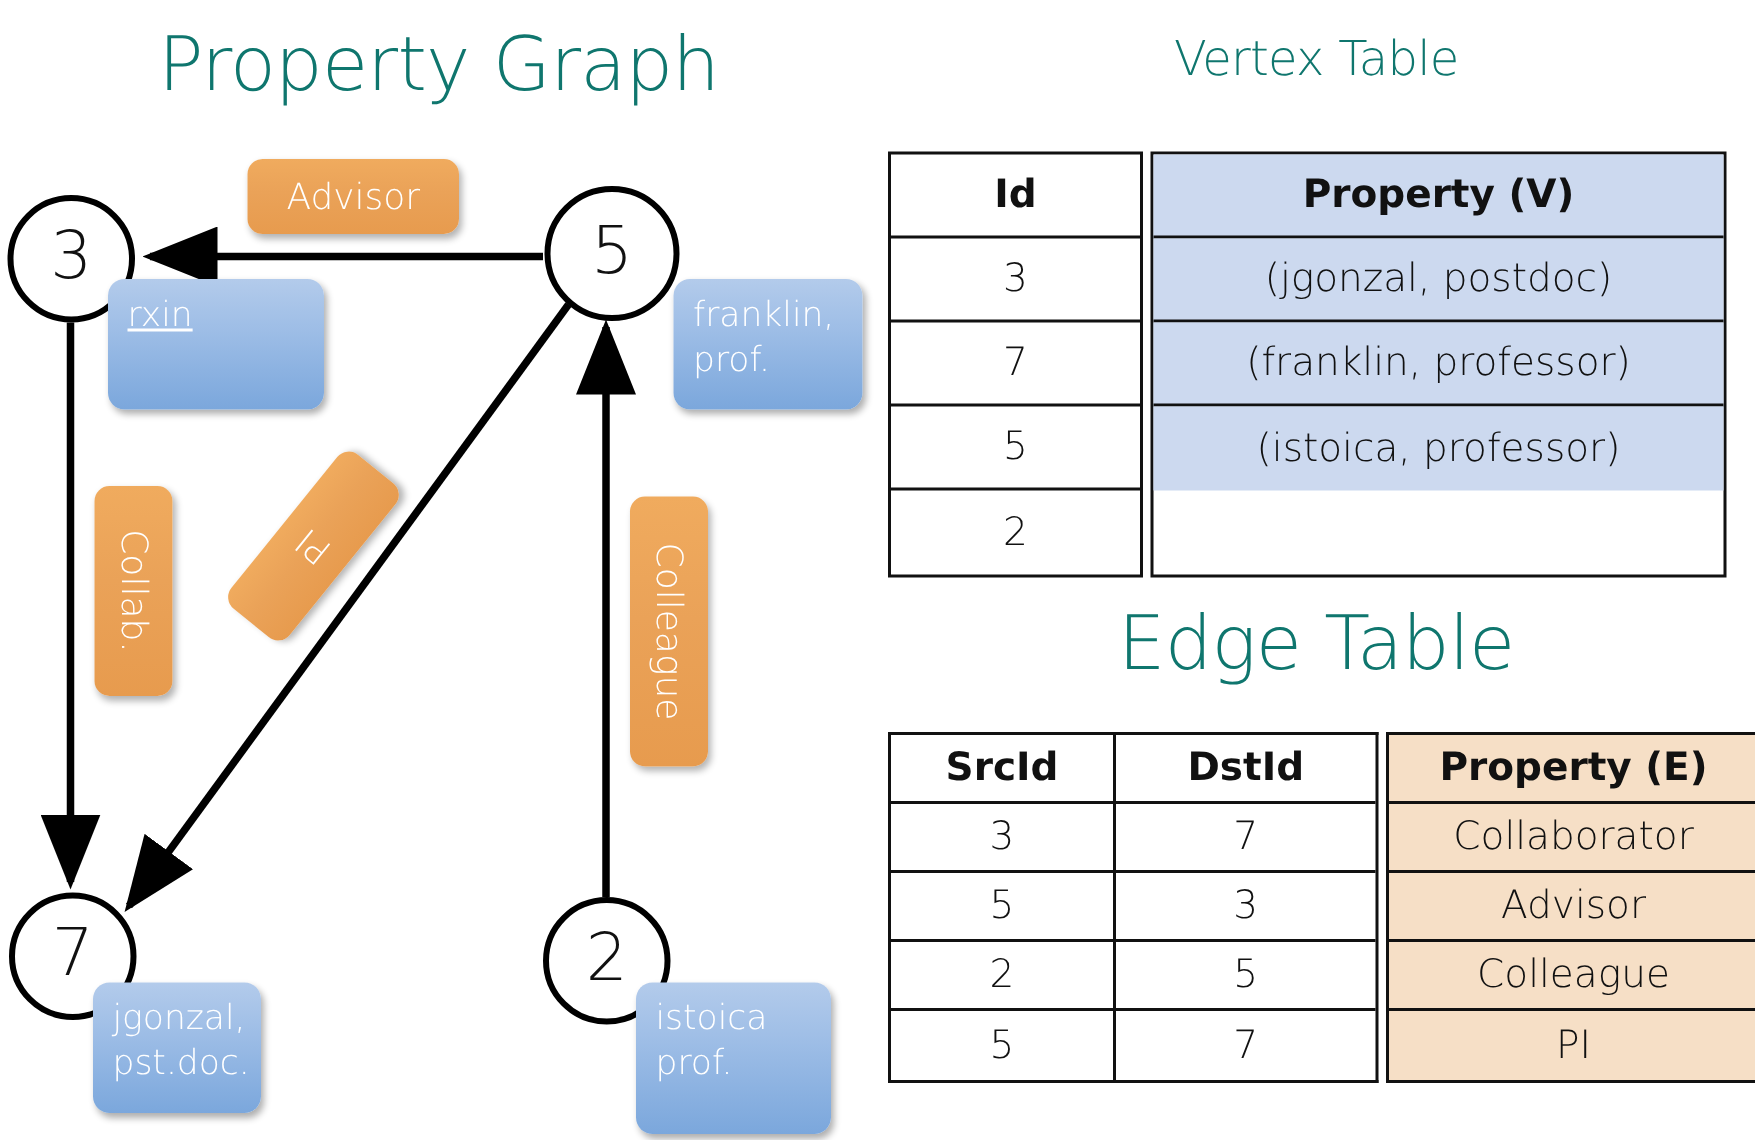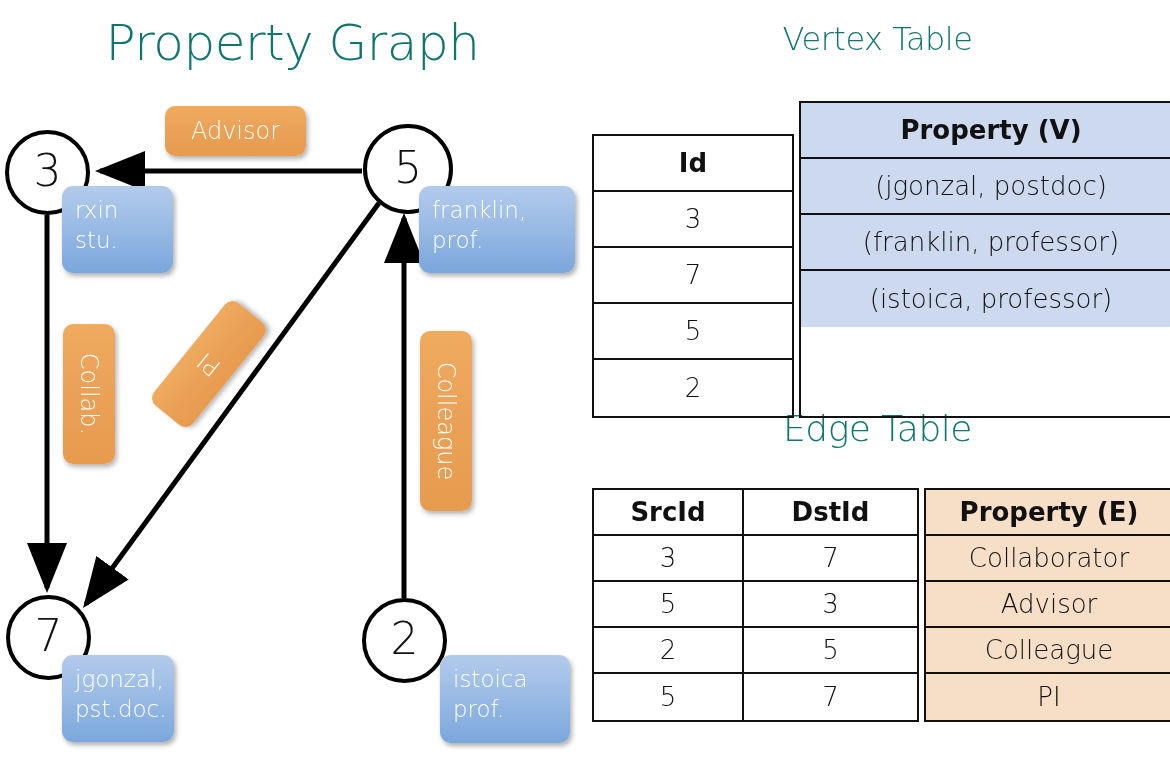--- a/index.html
+++ b/index.html
@@ -36,21 +36,21 @@
     left: 585px; top: 10px;
     width: 585px;
     text-align: center;
     font-size: 32px;
     line-height: 58px;
   }
   #title-edge-table {
     left: 585px; top: 400px;
     width: 585px;
     text-align: center;
-    font-size: 36px;
+    font-size: 50px;
     line-height: 58px;
   }
 
   
   #graph-panel {
     position: absolute;
     left: 0; top: 0;
     width: 585px; height: 760px;
   }
   #graph-edges {
@@ -144,21 +144,21 @@
     font-size: 26px;
     color: #111111;
     white-space: nowrap;
   }
   .cell:last-child { border-bottom: none; }
   .cell.head { font-weight: 700; font-size: 26px; }
   .cell.blue { background: #ccd9ef; }
   .cell.peach { background: #f6dfc6; }
 
   #vertex-table { left: 592px; top: 101px; }
-  #vertex-table .c-id   { width: 202px; margin-top: 33px; }
+  #vertex-table .c-id   { width: 170px; }
   #vertex-table .c-prop { width: 384px; }
   #vertex-table .cell   { height: 56px; }
 
   #edge-table { left: 592px; top: 488px; }
   #edge-table .c-src  { width: 152px; }
   #edge-table .c-dst  { width: 175px; }
   #edge-table .c-prop { width: 250px; }
   #edge-table .cell   { height: 46px; }
 </style>
 </head>
@@ -184,45 +184,44 @@
     <line x1="47" y1="215" x2="47" y2="588" stroke="#000000" stroke-width="5" marker-end="url(#arrowhead)"></line>
 
     <line x1="379" y1="203" x2="86" y2="604" stroke="#000000" stroke-width="5" marker-end="url(#arrowhead)"></line>
 
     <line x1="404" y1="598" x2="404" y2="218" stroke="#000000" stroke-width="5" marker-end="url(#arrowhead)"></line>
   </svg>
 
   <div class="vertex-node" style="left:5px; top:130px; width:85px; height:85px;">
     <span>3</span>
   </div>
-  <div class="prop-box" style="left:62px; top:186px; width:111px; height:87px;">
+  <div class="prop-box" style="left:72px; top:186px; width:144px; height:87px;text-decoration:underline;">
     <div>rxin</div>
-    <div>stu.</div>
   </div>
 
   <div class="vertex-node" style="left:363px; top:124px; width:90px; height:90px;">
     <span>5</span>
   </div>
-  <div class="prop-box" style="left:419px; top:186px; width:156px; height:87px;">
+  <div class="prop-box" style="left:449px; top:186px; width:126px; height:87px;">
     <div>franklin,</div>
     <div>prof.</div>
   </div>
 
   <div class="vertex-node" style="left:6px; top:595px; width:85px; height:85px;">
     <span>7</span>
   </div>
   <div class="prop-box" style="left:62px; top:655px; width:112px; height:87px;">
     <div>jgonzal,</div>
     <div>pst.doc.</div>
   </div>
 
   <div class="vertex-node" style="left:362px; top:598px; width:85px; height:85px;">
     <span>2</span>
   </div>
-  <div class="prop-box" style="left:424px; top:655px; width:130px; height:88px;margin-left:16px;">
+  <div class="prop-box" style="left:424px; top:655px; width:130px; height:101px;">
     <div>istoica</div>
     <div>prof.</div>
   </div>
 
   <div class="edge-label" style="left:165px; top:106px; width:141px; height:50px;">
     <span>Advisor</span>
   </div>
 
   <div class="edge-label vertical" style="left:63px; top:324px; width:52px; height:140px;">
     <span>Collab.</span>

